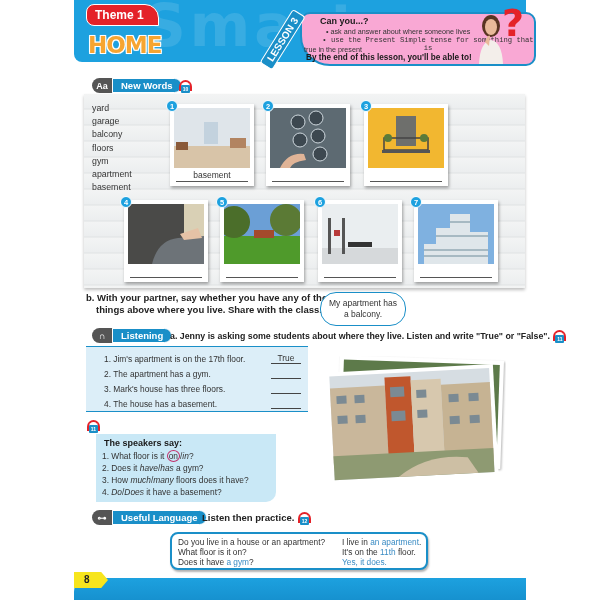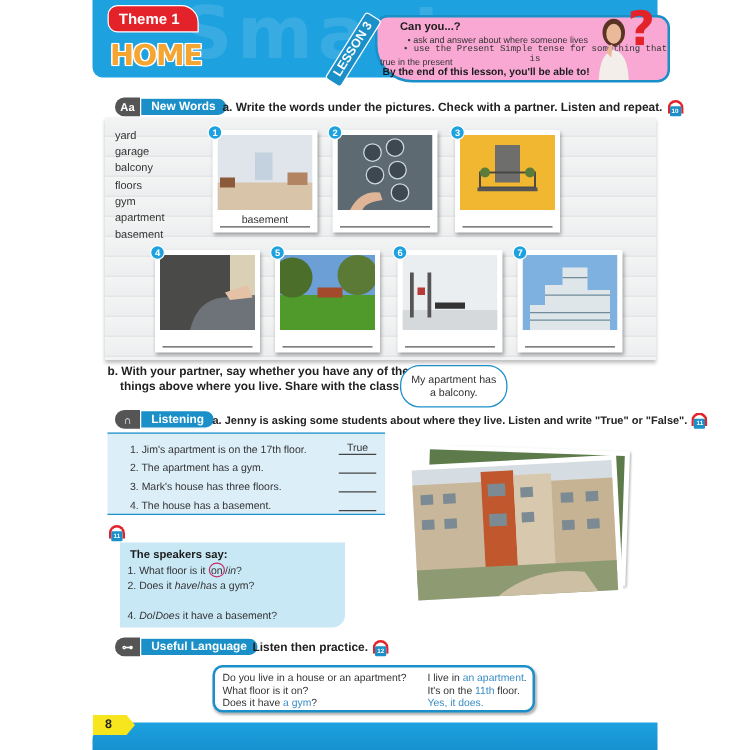--- a/index.html
+++ b/index.html
@@ -91,21 +91,20 @@
   <path d="M3 52 Q4 30 15 28 Q26 30 27 52 Z" fill="#f3eeea"></path>
   <path d="M9 30 Q12 22 14 24 L13 34 Z" fill="#e9b99a"></path>
 </svg>
 <div class="qmark">?</div>
 
 <div class="sec-tag" style="left:92px;top:78px;">
   <div class="icon-part">Aa</div>
   <div class="label-part">New Words</div>
 </div>
 <div class="instr" style="left:178px;top:80px;">
-  <span>a. Write the words under the pictures. Check with a partner. Listen and repeat.</span>
   <span class="headphones"><span class="arc"></span><span class="num">10</span></span>
 </div>
 
 <div class="board"></div>
 <div class="word-list">
   <div>yard</div>
   <div>garage</div>
   <div>balcony</div>
   <div>floors</div>
   <div>gym</div>
@@ -233,20 +232,21 @@
 </div>
 
 <div class="circ-instr">
   <span class="headphones"><span class="arc"></span><span class="num">11</span></span>
 </div>
 
 <div class="speak-box">
   <div class="t">The speakers say:</div>
   <div class="r" style="top:17px;"><span>1. What floor is it </span><span class="circled">on</span><span>/</span><i>in</i><span>?</span></div>
   <div class="r" style="top:29px;"><span>2. Does it </span><i>have</i><span>/</span><i>has</i><span> a gym?</span></div>
+  <div class="r" style="top:41px;"><span>3. How </span><i>much</i><span>/</span><i>many</i><span> floors does it have?</span></div>
   <div class="r" style="top:53px;"><span>4. </span><i>Do</i><span>/</span><i>Does</i><span> it have a basement?</span></div>
 </div>
 
 <svg class="photo-stack" viewBox="0 0 180 130">
   <rect x="12" y="2" width="164" height="108" fill="#fff" transform="rotate(2 90 60)" style="filter:drop-shadow(1px 1px 1px rgba(0,0,0,.3))"></rect>
   <rect x="16" y="6" width="156" height="100" fill="#5d7a4a" transform="rotate(2 90 60)"></rect>
   <rect x="2" y="12" width="168" height="112" fill="#fff" transform="rotate(-3 90 70)"></rect>
   <g transform="rotate(-3 90 70)">
     <rect x="6" y="16" width="160" height="104" fill="#d6dde2"></rect>
     <rect x="6" y="28" width="55" height="80" fill="#c9b79b"></rect>

